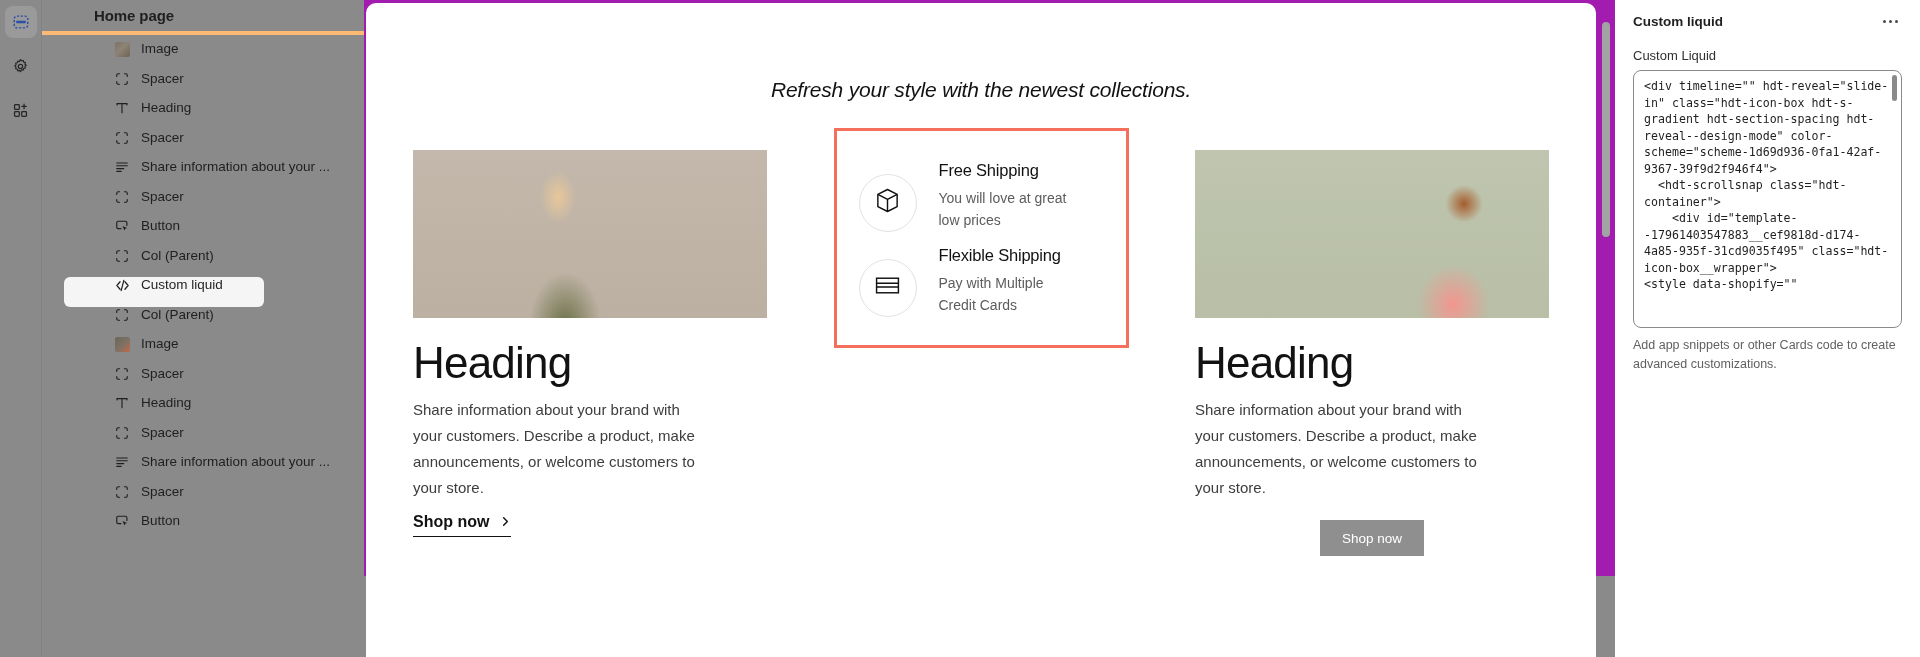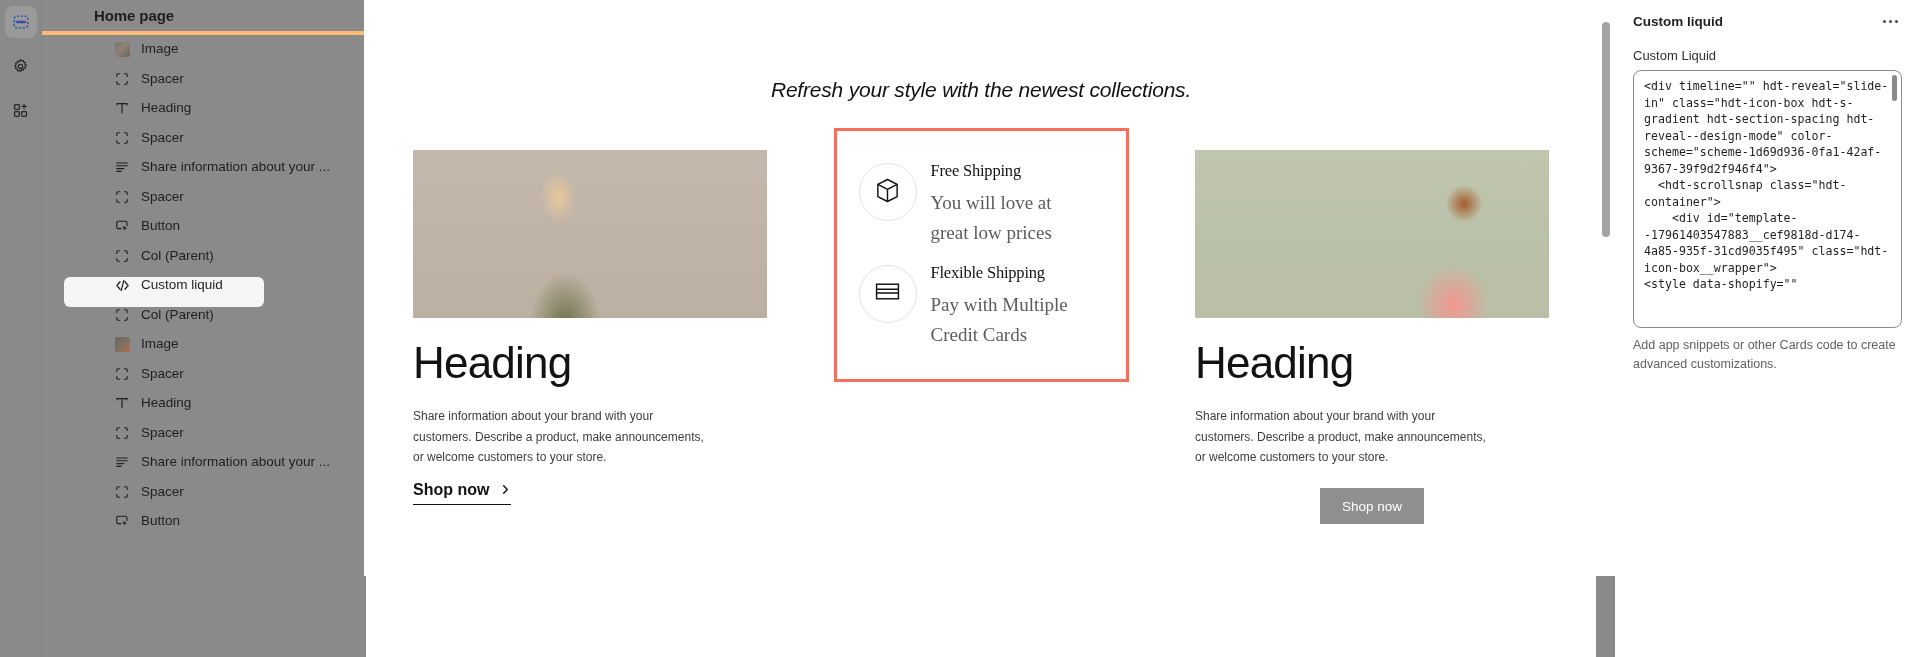--- a/index.html
+++ b/index.html
@@ -82,21 +82,21 @@
 
   .thumb-img { width: 15px; height: 15px; border-radius: 2px;
      background: linear-gradient(135deg,#7e7365 0%, #8d8376 45%, #6e6455 100%); }
   .thumb-img.b { background: linear-gradient(135deg,#6e6458 0%, #7b7165 50%, #c06a4a 100%); }
 
   
   .preview-wrap {
     position: relative;
     width: 1251px; flex: 0 0 1251px;
     height: 576px;
-    background: #ffffff;
+    background: #a21caf;
     padding-left: 2px;
   }
   .preview {
     position: absolute; left: 2px; top: 3px;
     width: 1230px; height: 654px;
     background: #ffffff;
     border-top-left-radius: 10px;
     border-top-right-radius: 10px;
     overflow: hidden;
   }
@@ -141,24 +141,24 @@
 
   .col-head {
     font-size: 44px;
     font-weight: normal;
     color: #121212;
     letter-spacing: -0.8px;
     margin-top: 22px;
     line-height: 1.05;
   }
   .col-body {
-    font-size: 12px;
+    font-size: 15px;
     color: #3d3d3d;
     line-height: 1.72;
-    margin-top: 20px;
+    margin-top: 11px;
     max-width: 300px;
   }
   .shop-link {
     display: inline-flex; align-items: center; gap: 11px;
     margin-top: 13px;
     font-size: 16px; font-weight: bold; color: #121212;
     border-bottom: 1.5px solid #121212;
     padding-bottom: 5px;
   }
   .shop-btn {
@@ -176,35 +176,34 @@
 
   
   .iconbox {
     margin-top: -22px;
     width: 295px;
     border: 3px solid #f4705c;
     padding: 22px 0 22px 0;
     background: #fff;
   }
   .ib-row {
-    display: flex; align-items: flex-start; gap: 14px;
+    display: flex; align-items: flex-end; gap: 22px;
     padding: 6px 14px 6px 22px;
-    font-family: Liberation Serif, serif;
   }
   .ib-circle {
     width: 58px; height: 58px; border-radius: 50%;
     border: 1px solid #e2e2e2;
     flex: 0 0 58px;
     display: flex; align-items: center; justify-content: center;
     margin-top: 4px;
   }
   .ib-text { padding-top: 2px; }
   .ib-title { font-size: 16.5px; color: #121212; letter-spacing: -0.2px; }
   .ib-sub {
-    font-size: 19px; color: #5c5c5c;
+    font-size: 14px; color: #5c5c5c;
     line-height: 1.6; margin-top: 7px; max-width: 140px;
   }
 
   
   .rightpanel {
     width: 305px; flex: 0 0 305px;
     height: 657px;
     background: #ffffff;
     padding: 0 18px;
     position: relative;

